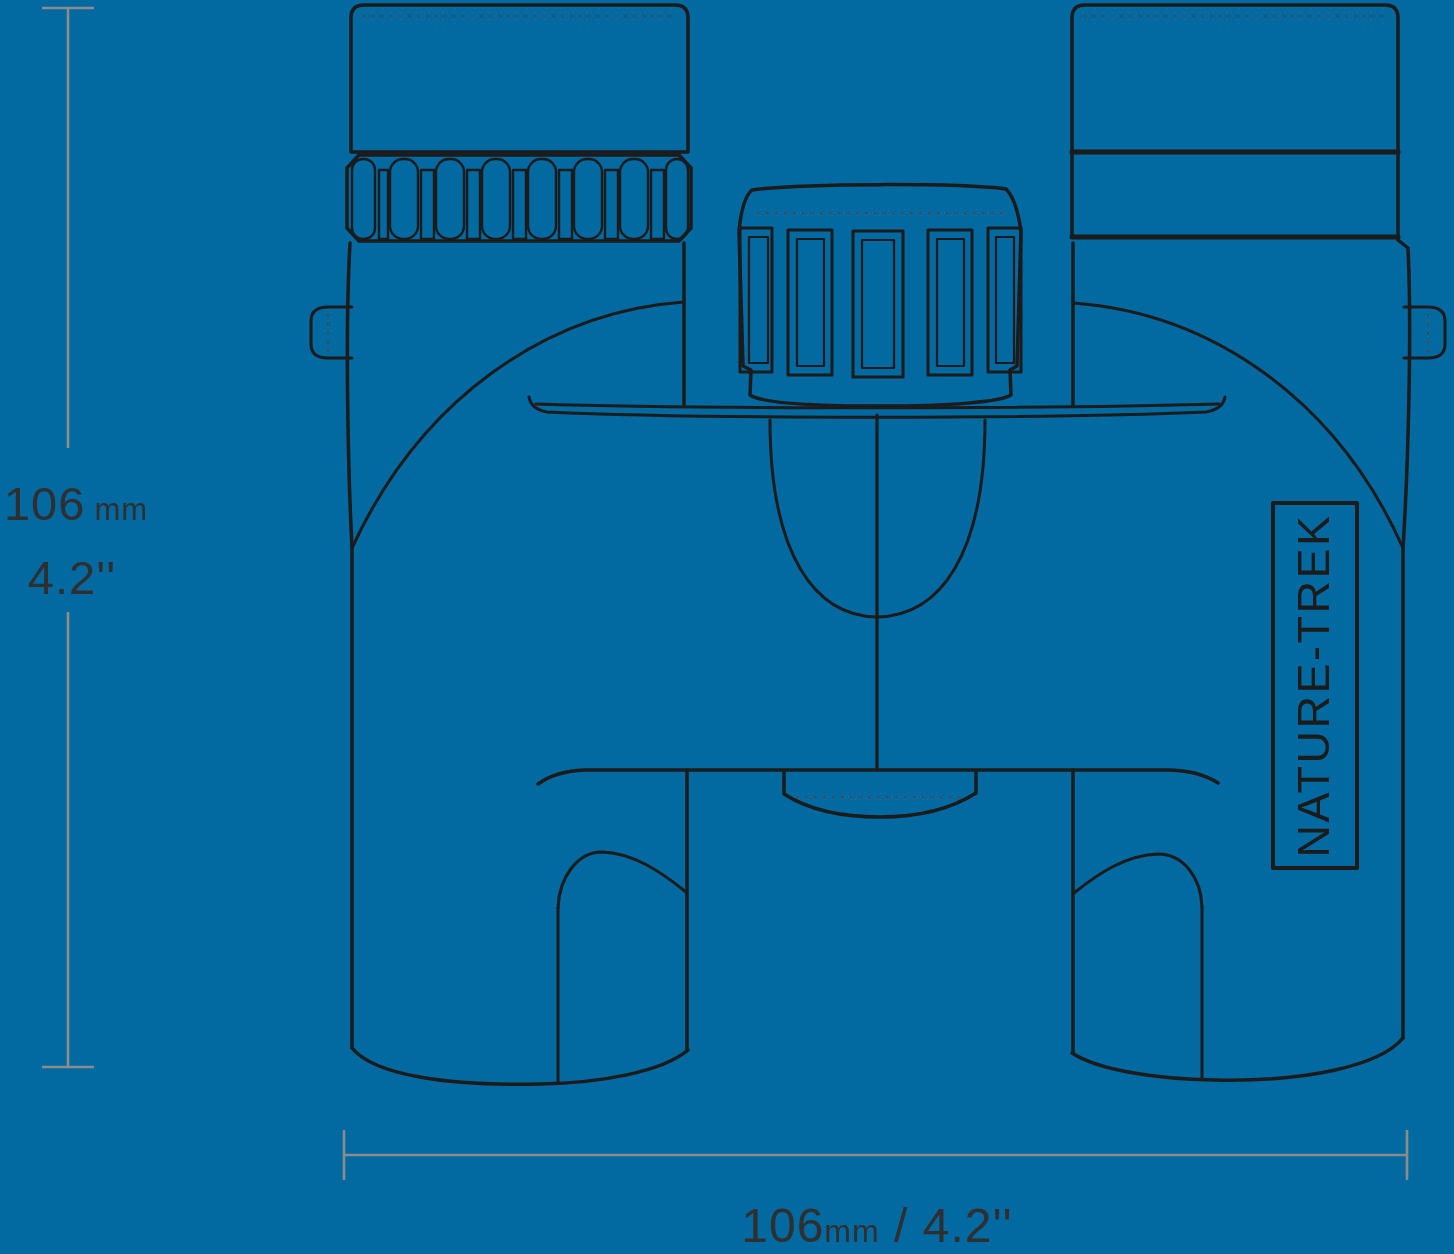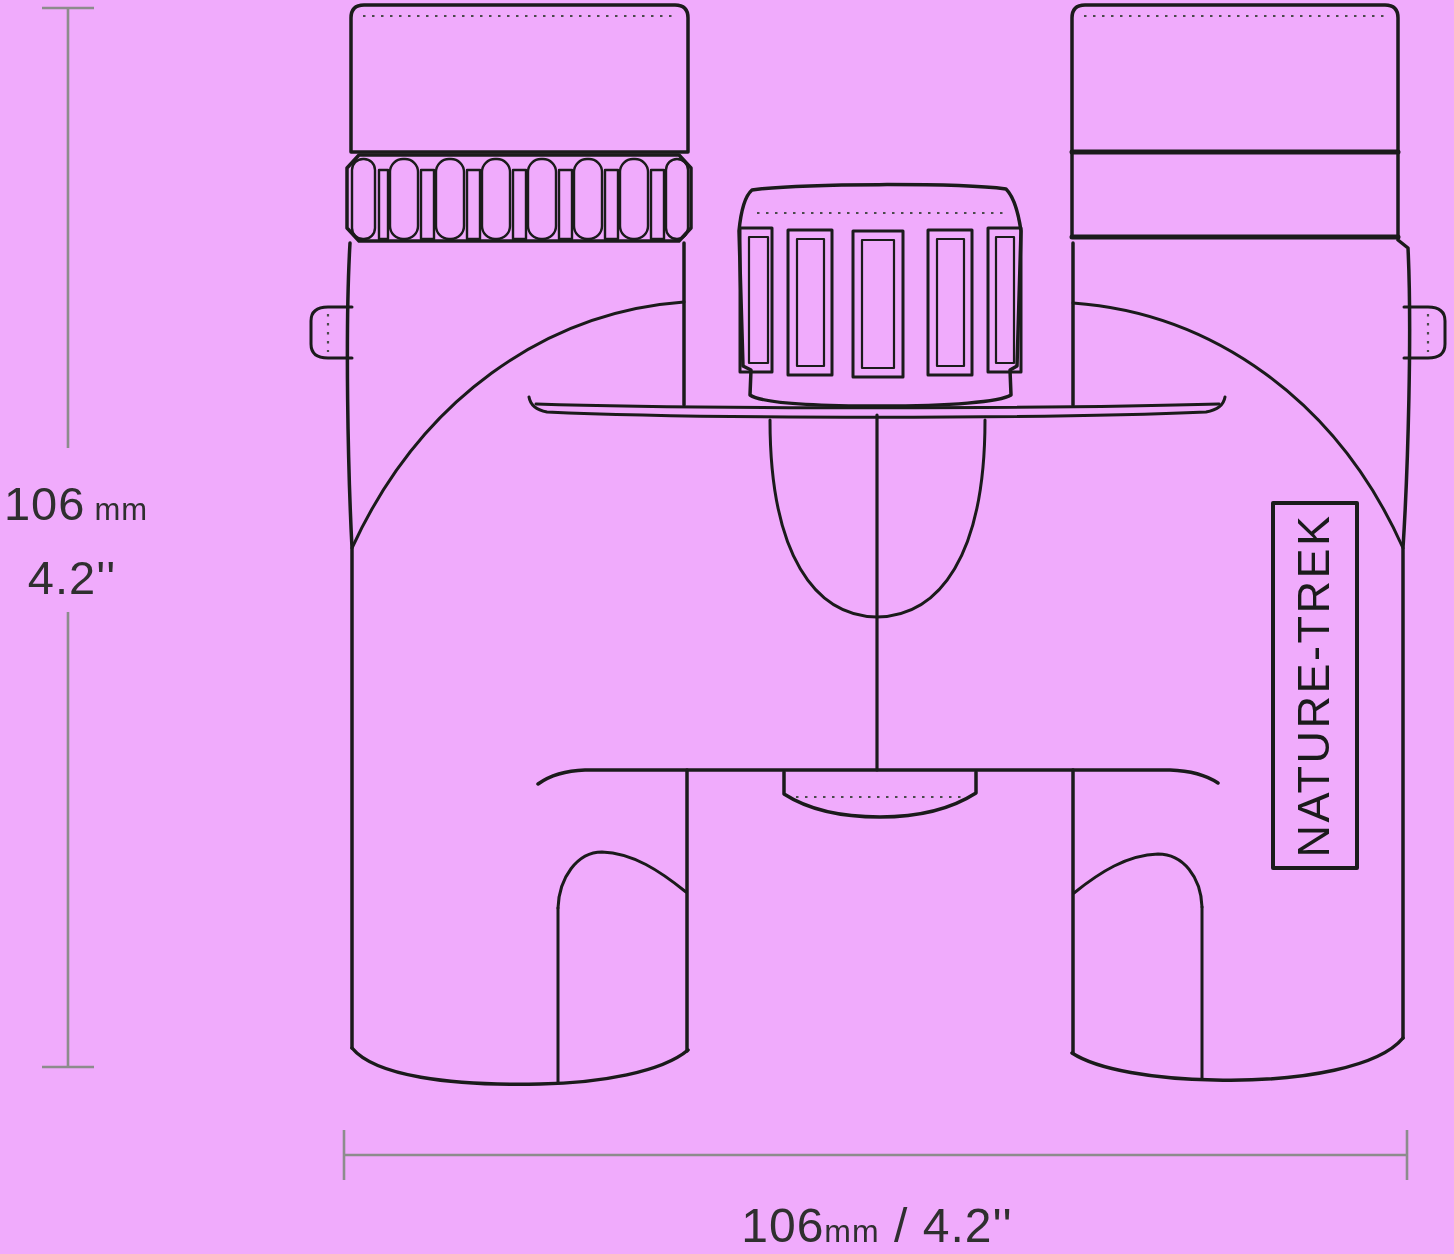--- a/index.html
+++ b/index.html
@@ -1,17 +1,17 @@
 <!DOCTYPE html>
 <html><head>
 <meta charset="utf-8">
 <style>
   html,body{margin:0;padding:0;background:#ffffff;}
   .stage{
-    position:relative;width:1454px;height:1254px;background:#f0abfc;
+    position:relative;width:1454px;height:1254px;background:#0369a1;
     font-family:"Liberation Sans", sans-serif;overflow:hidden;
   }
   svg{position:absolute;left:0;top:0;}
   .ink{stroke:#1b1b1b;fill:none;stroke-linecap:round;stroke-linejoin:round;}
   .dots{stroke:#4a4a4a;fill:none;stroke-width:2.2;stroke-dasharray:2.5 6.5;}
   .dim{stroke:#8c8c8c;fill:none;stroke-width:2.6;}
   .dimtext{fill:#2f2f2f;letter-spacing:1px;font-weight:300;}
   .brand{fill:#1b1b1b;font-weight:400;letter-spacing:2.5px;}
 </style>
 </head>

